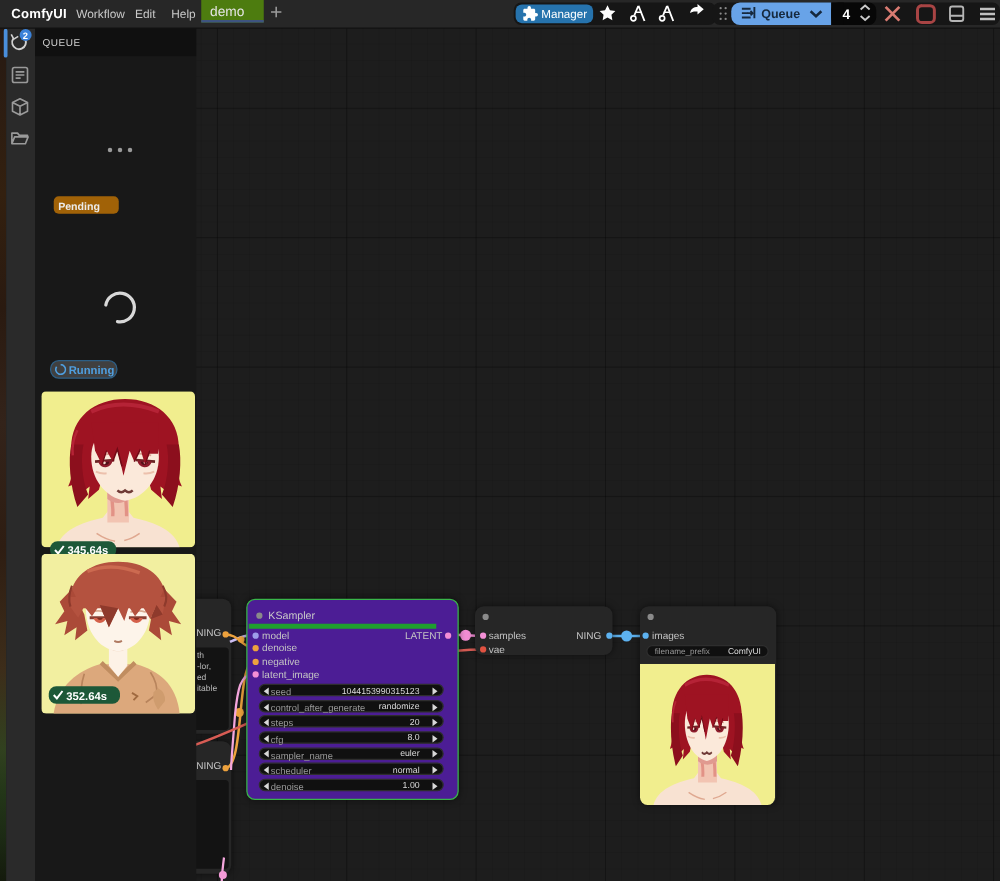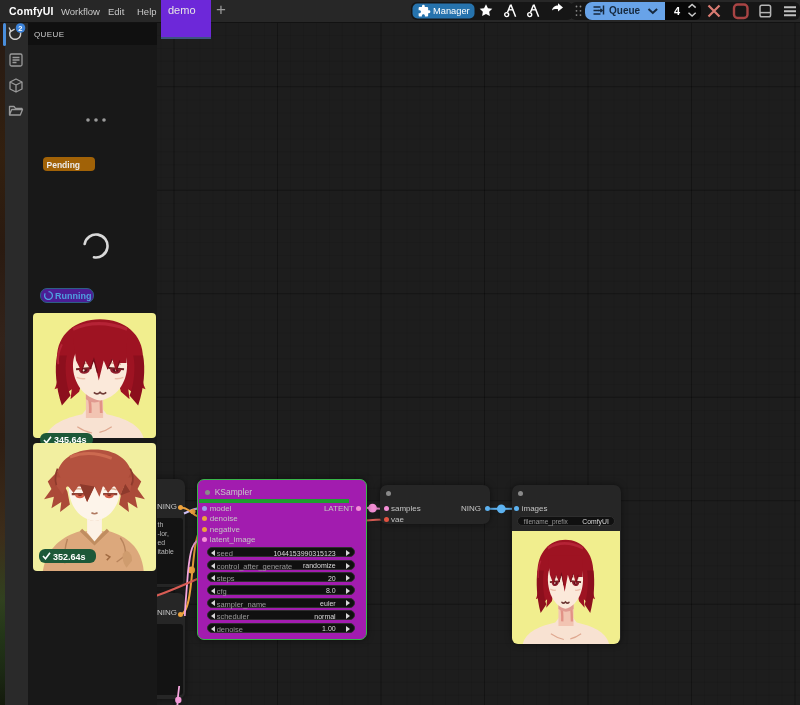--- a/index.html
+++ b/index.html
@@ -19,21 +19,21 @@
     background-size:103.5px 103.5px,103.5px 103.5px,12.94px 12.94px,12.94px 12.94px;
     background-position:16.5px 64.2px,16.5px 64.2px,3.6px 12.9px,3.6px 12.9px;
   }
 
   
   #topbar { position:absolute; left:0; top:0; width:800px; height:22px;
     background:#272727; z-index:40; box-shadow:0 1px 0 #121212; }
   #topbar .logo { position:absolute; left:9px; top:5px; font-size:10.5px; font-weight:bold;
     color:#ffffff; letter-spacing:0.2px; }
   #topbar .menu { position:absolute; top:6px; font-size:9.5px; color:#c9c9c9; }
-  #tab { position:absolute; left:161px; top:0; width:50px; height:39px; background:#6d28d9;
+  #tab { position:absolute; left:161px; top:0; width:50px; height:18px; background:#4d7c0f;
     border-bottom:2px solid #3e5480; color:#e5e5e5; font-size:11px; z-index:41; }
   #tab span { position:absolute; left:7px; top:4px; }
   .plus { position:absolute; left:216px; top:0px; font-size:17px; color:#9a9a9a; z-index:41; }
 
   
   #photo { position:absolute; left:0; top:0; width:5px; height:705px; z-index:30;
     background:linear-gradient(to bottom,#241812 0%,#2b1c12 10%,#33200f 22%,#2a1a10 35%,
       #33231a 48%,#2e1d12 62%,#3d2d1a 76%,#31411f 85%,#233618 90%,#1c2a14 95%,#141a0c 100%); }
   #iconcol { position:absolute; left:5px; top:22px; width:23px; height:683px;
     background:#2a2a2a; z-index:31; }
@@ -171,21 +171,21 @@
     </div>
     <div class="abs" style="left:157.5px;top:519.5px;z-index:7;width:26px;font-size:6.8px;color:#b8b8b8;line-height:9.3px;font-family:'Liberation Sans',sans-serif;">th<br>-lor,<br>ed<br>itable</div>
 
     <div class="node" style="left:40px;top:592.5px;width:145px;height:106.3px;z-index:6;">
       <div class="slotlbl" style="right:8px;top:15.5px;">NING</div>
       <div class="pin" style="right:2.5px;top:19.6px;background:#eda23d;"></div>
       <div class="abs" style="left:6px;top:31.5px;width:136.7px;height:71px;background:#131313;border-radius:3px;"></div>
     </div>
 
     <div class="node" style="left:196.7px;top:478.8px;width:170.3px;height:161.2px;z-index:8;
-         border:1.5px solid #39b54a; background:#a21caf;">
+         border:1.5px solid #39b54a; background:#4c1d95;">
       <div class="ndot" style="left:7px;top:10px;background:#8a8a8a;"></div>
       <div class="ntitle">
           <span style="position:absolute;left:17px;top:7px;">KSampler</span>
         </div>
       <div class="abs" style="left:1px;top:19.5px;width:150px;height:3.4px;background:#1f9e2f;"></div>
       <div class="pin" style="left:4.2px;top:26.3px;background:#9e9cea;"></div>
       <div class="slotlbl" style="left:12px;top:24px;">model</div>
       <div class="pin" style="left:4.2px;top:36.3px;background:#eda23d;"></div>
       <div class="slotlbl" style="left:12px;top:34px;">denoise</div>
       <div class="pin" style="left:4.2px;top:47.4px;background:#eda23d;"></div>
@@ -279,21 +279,21 @@
 
     <div class="abs" style="left:15px;top:135px;width:52px;height:14px;background:#a16207;
       border-radius:4px;color:#ececec;font-size:8.5px;font-weight:bold;">
       <span style="position:absolute;left:3.5px;top:2.5px;">Pending</span>
       </div>
 
     <svg class="abs" style="left:53.5px;top:209.5px;" width="28" height="28" viewBox="0 0 28 28">
       <path d="M2.67,12 A11.5,11.5 0 1 1 12,25.3" fill="none" stroke="#d8d8d8" stroke-width="2.6" stroke-linecap="round"></path>
     </svg>
 
-    <div class="abs" style="left:12px;top:266px;width:54px;height:15px;background:#4c1d95;
+    <div class="abs" style="left:12px;top:266px;width:54px;height:15px;background:#404040;
       border:1px solid #2d5f86;border-radius:7px;">
       <svg class="abs" style="left:3px;top:2.2px;" width="9" height="9" viewBox="0 0 9 9">
         <path d="M4.5,0.7 a3.9,3.9 0 1 1 -3.2,1.7" fill="none" stroke="#4f9fe0" stroke-width="1.3"></path>
       </svg>
       <span style="position:absolute;left:14px;top:2px;font-size:9px;font-weight:bold;color:#4f9fe0;">Running</span>
     </div>
 
     <div class="abs" style="left:5px;top:291px;width:123px;height:125px;border-radius:4px;overflow:hidden;">
       <svg width="123" height="125" viewBox="0 0 100 100" preserveAspectRatio="none">
         <use href="#girlA"></use>

